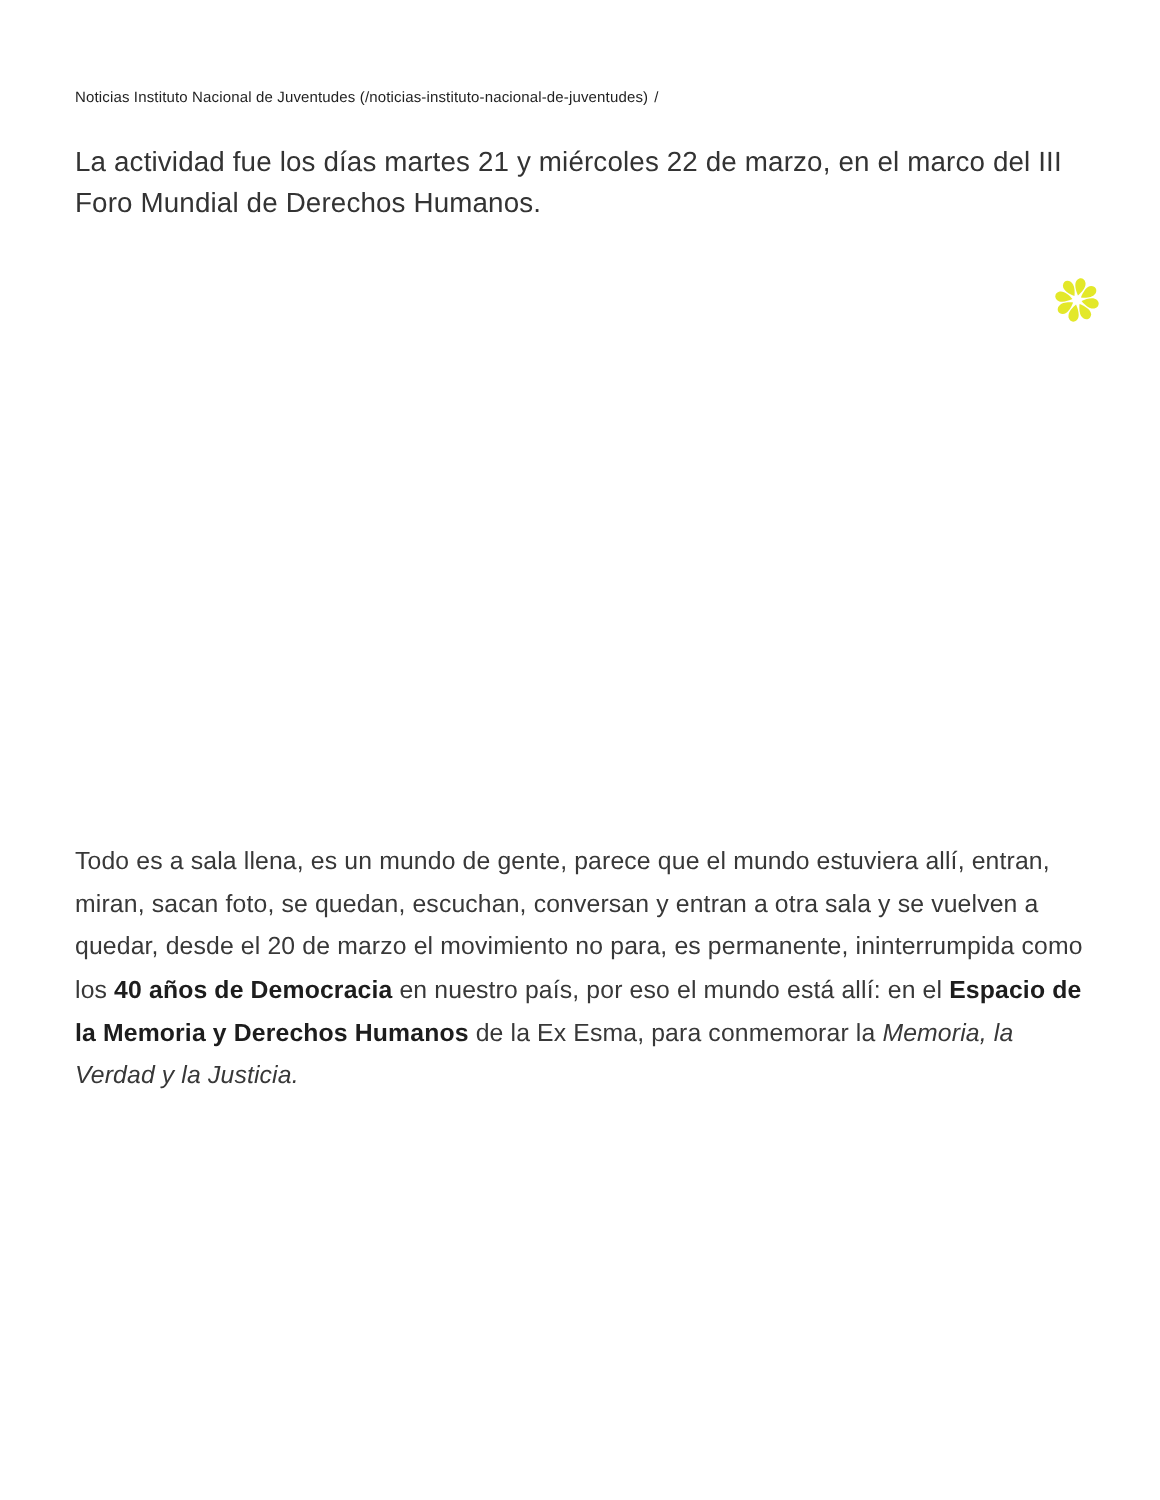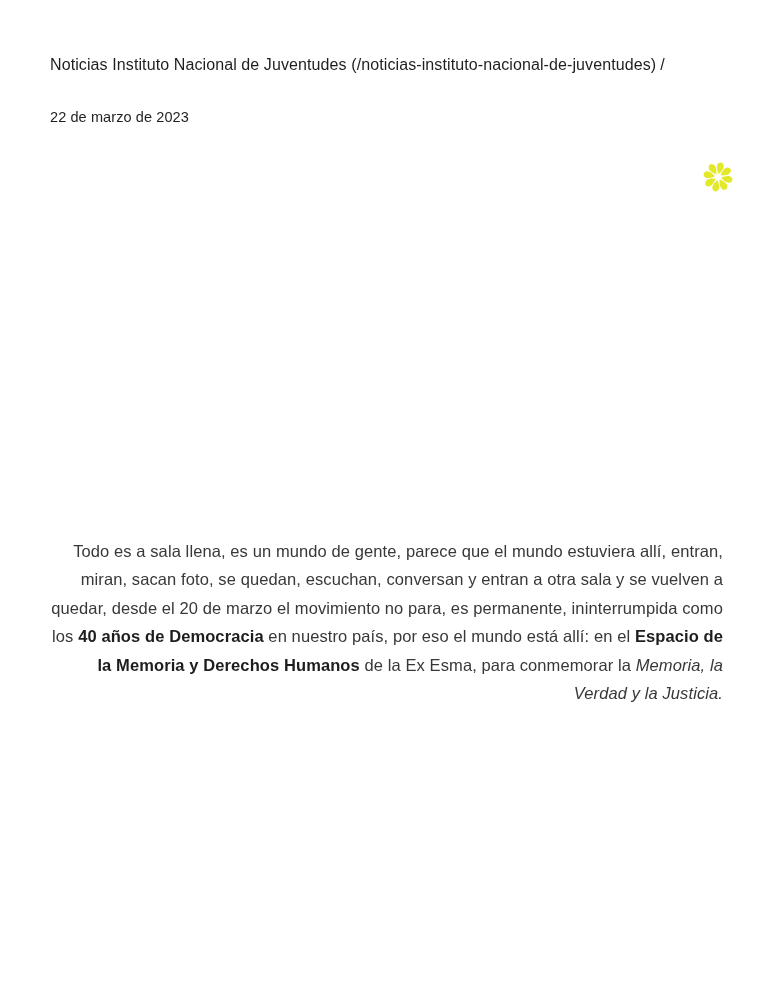--- a/index.html
+++ b/index.html
@@ -10,21 +10,21 @@
     font-family: "Liberation Sans", sans-serif;
     color: #333333;
     position: relative;
     overflow: hidden;
   }
   .content {
     padding: 55px 50px 0 50px;
     width: 773px;
   }
   .breadcrumb {
-    font-size: 16px;
+    font-size: 10px;
     line-height: 1.3;
     color: #1f1f1f;
     text-decoration: none;
     display: inline-block;
     letter-spacing: 0.1px;
   }
   .breadcrumb .crumb-sep { margin-left: 4px; }
   h1.article-title {
     margin-top: 21px;
     font-family: "Liberation Serif", serif;
@@ -60,37 +60,36 @@
     right: -10px;
     width: 30px;
     height: 30px;
   }
   p.article-body {
     font-size: 16.5px;
     line-height: 1.73;
     color: #383838;
     max-width: 676px;
     letter-spacing: 0.1px;
-    text-align: right;
   }
   .seg-bold { font-weight: 700; color: #1d1d1d; }
   .seg-italic { font-style: italic; }
 </style>
 </head>
 <body>
 
 <div class="content">
 
   <a href="#" class="breadcrumb">
     <span>Noticias Instituto Nacional de Juventudes (/noticias-instituto-nacional-de-juventudes)</span><span class="crumb-sep">/</span>
   </a>
 
 
+  <p class="article-lede">La actividad fue los días martes 21 y miércoles 22 de marzo, en el marco del III Foro Mundial de Derechos Humanos.</p>
 
-  <p class="article-date">22 de marzo de 2023</p>
 
   <div class="figure-area">
     <svg class="spinner" viewBox="-15 -15 30 30" xmlns="http://www.w3.org/2000/svg">
       <g transform="rotate(12)" fill="#e3e829">
         <path d="M0,-3.1 C2.2,-5.9 4.3,-9.4 3.1,-12.5 C2,-15.2 -1.1,-15.5 -2.7,-13.1 C-4.4,-10.4 -2.2,-6.1 0,-3.1 Z"></path>
         <path d="M0,-3.1 C2.2,-5.9 4.3,-9.4 3.1,-12.5 C2,-15.2 -1.1,-15.5 -2.7,-13.1 C-4.4,-10.4 -2.2,-6.1 0,-3.1 Z" transform="rotate(45)"></path>
         <path d="M0,-3.1 C2.2,-5.9 4.3,-9.4 3.1,-12.5 C2,-15.2 -1.1,-15.5 -2.7,-13.1 C-4.4,-10.4 -2.2,-6.1 0,-3.1 Z" transform="rotate(90)"></path>
         <path d="M0,-3.1 C2.2,-5.9 4.3,-9.4 3.1,-12.5 C2,-15.2 -1.1,-15.5 -2.7,-13.1 C-4.4,-10.4 -2.2,-6.1 0,-3.1 Z" transform="rotate(135)"></path>
         <path d="M0,-3.1 C2.2,-5.9 4.3,-9.4 3.1,-12.5 C2,-15.2 -1.1,-15.5 -2.7,-13.1 C-4.4,-10.4 -2.2,-6.1 0,-3.1 Z" transform="rotate(180)"></path>
         <path d="M0,-3.1 C2.2,-5.9 4.3,-9.4 3.1,-12.5 C2,-15.2 -1.1,-15.5 -2.7,-13.1 C-4.4,-10.4 -2.2,-6.1 0,-3.1 Z" transform="rotate(225)"></path>

